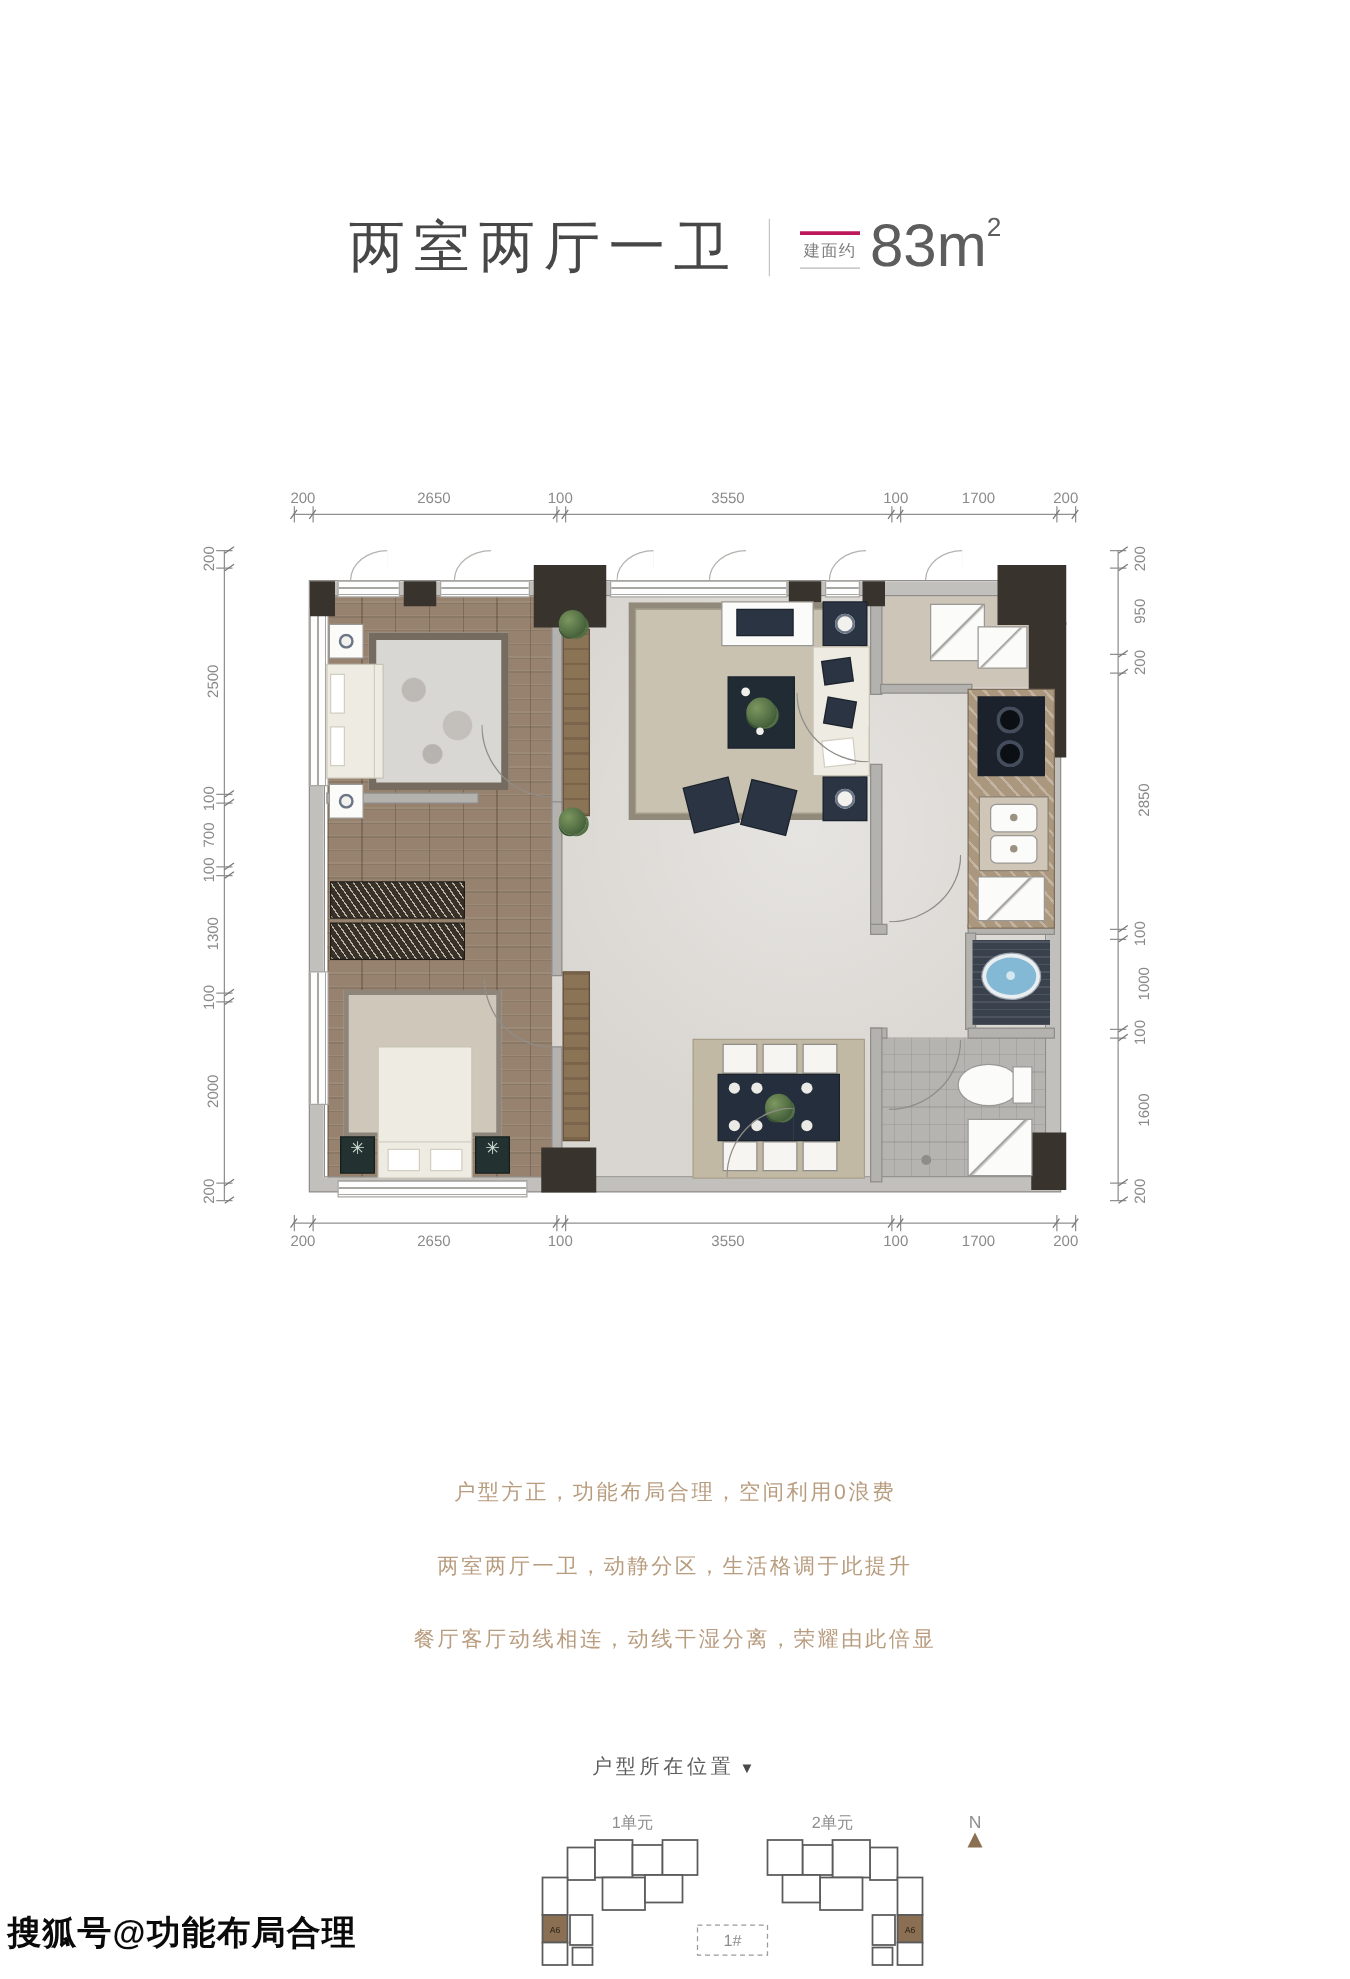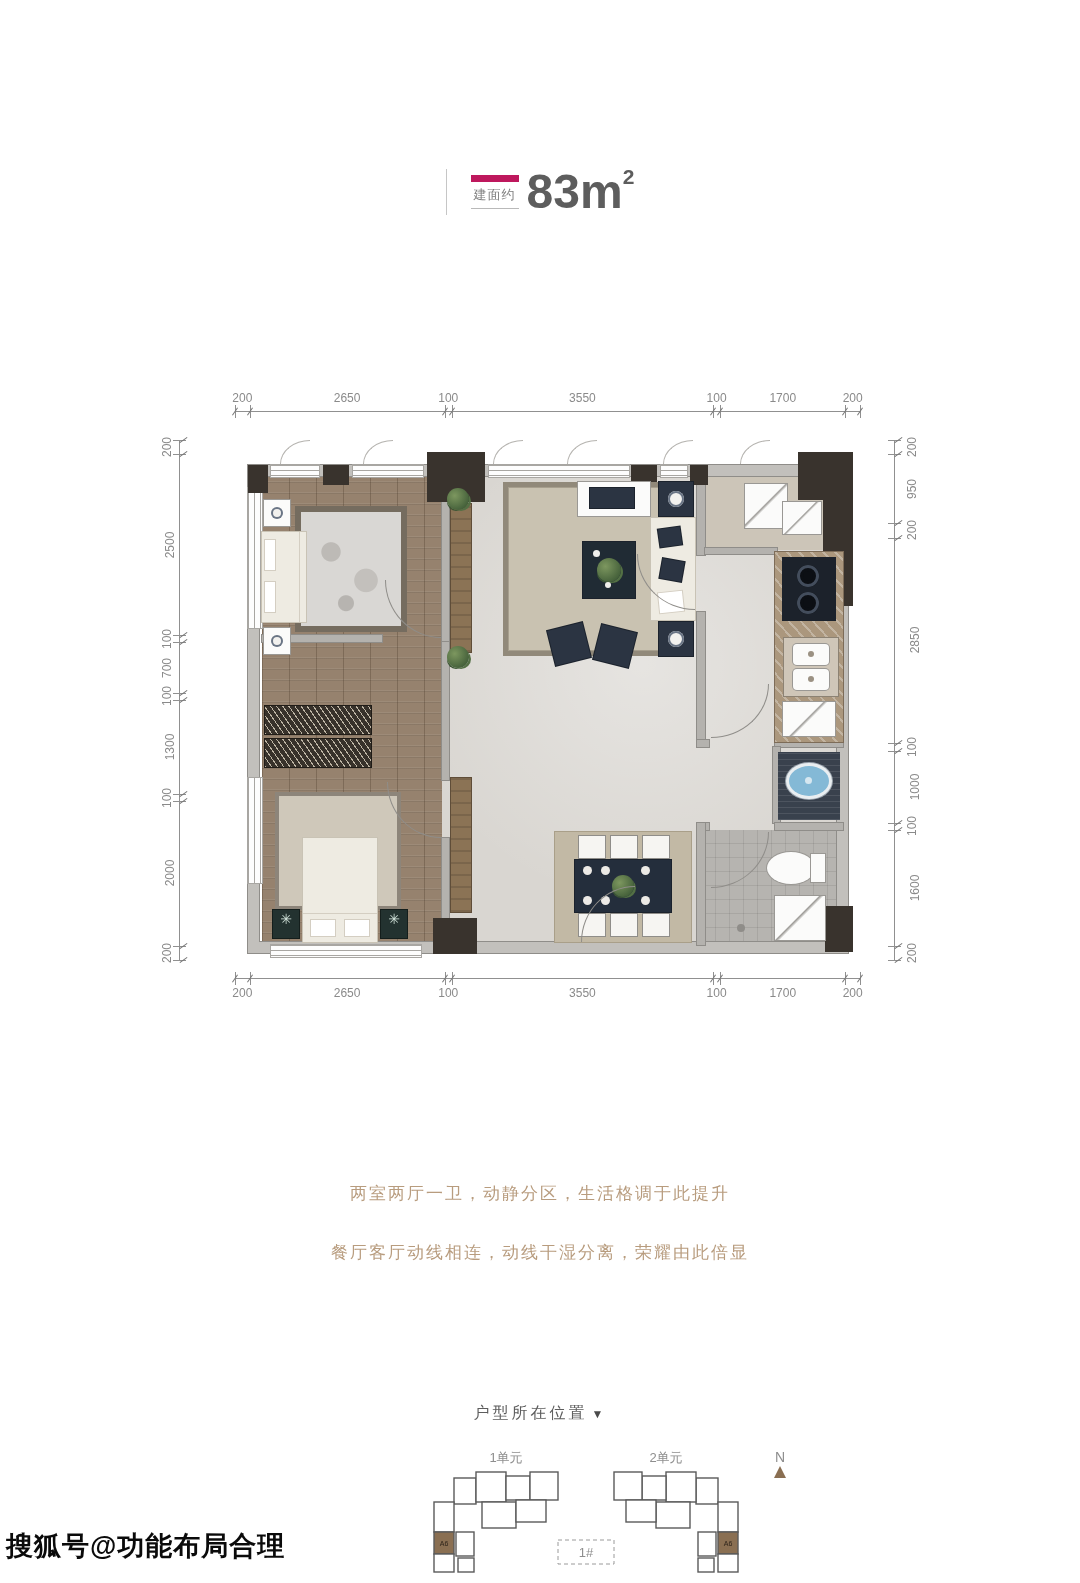--- a/index.html
+++ b/index.html
@@ -8,22 +8,22 @@
 
   
   .brand{position:absolute;top:128px;left:0;width:100%;text-align:center;
          font-size:13px;letter-spacing:8px;color:#a9a8a6;font-weight:400;}
   .title-row{position:absolute;top:168px;left:0;width:100%;display:flex;
              align-items:center;justify-content:center;gap:24px;}
   .main-title{font-size:45px;color:#474747;letter-spacing:7px;font-weight:500;}
   .title-divider{width:1px;height:46px;background:#c6c6c6;}
   .area-group{display:flex;align-items:flex-end;gap:8px;}
   .area-label{font-size:13px;color:#7c7c7c;padding:4px 3px;letter-spacing:1px;
-              border-top:7px solid #be185d;border-bottom:1px solid #b9b9b9;margin-bottom:7px;}
-  .area-value{font-size:48px;color:#5d5d5d;font-weight:700;line-height:1;}
+              border-top:3px solid #be185d;border-bottom:1px solid #b9b9b9;margin-bottom:7px;}
+  .area-value{font-size:48px;color:#5d5d5d;font-weight:400;line-height:1;}
   .area-sup{font-size:21px;color:#5d5d5d;vertical-align:top;position:relative;top:-2px;}
 
   
   .rail{position:absolute;}
   .rail .dlabel{position:absolute;font-size:12px;color:#8a8a8a;font-style:normal;font-weight:400;}
   .rail i{display:block;}
   .rail-top{left:235px;top:396px;width:625px;height:24px;}
   .rail-top .rline{position:absolute;left:0;right:0;top:15px;height:1px;background:#909090;}
   .rail-top .tick{position:absolute;top:9px;width:1px;height:13px;background:#909090;}
   .rail-top .slashtick{position:absolute;top:15px;width:9px;height:1px;background:#777;transform:translateX(-50%) rotate(-55deg);}
@@ -96,20 +96,21 @@
 
   
   .watermark{position:absolute;left:6px;top:1528px;font-size:27px;font-weight:700;color:#0a0a0a;letter-spacing:1px;}
 </style>
 </head>
 <body>
 
 <div id="page">
 
   <div class="title-row">
+    <span class="main-title">两室两厅一卫</span>
     <span class="title-divider"></span>
     <span class="area-group">
       <span class="area-label">建面约</span>
       <span class="area-value"><span>83m</span><sup class="area-sup">2</sup></span>
     </span>
   </div>
 
   <div class="rail rail-top" id="dim-top">
       <i class="rline"></i>
       <i class="tick" style="left: 0%;"></i>
@@ -371,20 +372,21 @@
 
     <div class="arc arc-bl" style="left:150px;top:140px;width:56px;height:58px;"></div>
     <div class="arc arc-bl" style="left:152px;top:342px;width:54px;height:56px;"></div>
     <div class="arc arc-bl" style="left:402px;top:114px;width:58px;height:56px;"></div>
     <div class="arc arc-br" style="left:476px;top:244px;width:58px;height:54px;"></div>
     <div class="arc arc-br" style="left:476px;top:392px;width:58px;height:56px;"></div>
     <div class="arc arc-tl" style="left:346px;top:446px;width:54px;height:56px;"></div>
   </div>
 
   <div class="desc">
+    <p>户型方正，功能布局合理，空间利用0浪费</p>
     <p>两室两厅一卫，动静分区，生活格调于此提升</p>
     <p>餐厅客厅动线相连，动线干湿分离，荣耀由此倍显</p>
   </div>
 
   <div class="loc-title">
     <span>户型所在位置</span><span class="arrow">▼</span>
   </div>
 
   <svg class="minimap" width="400" height="140" viewBox="0 0 400 140">
     <defs>

